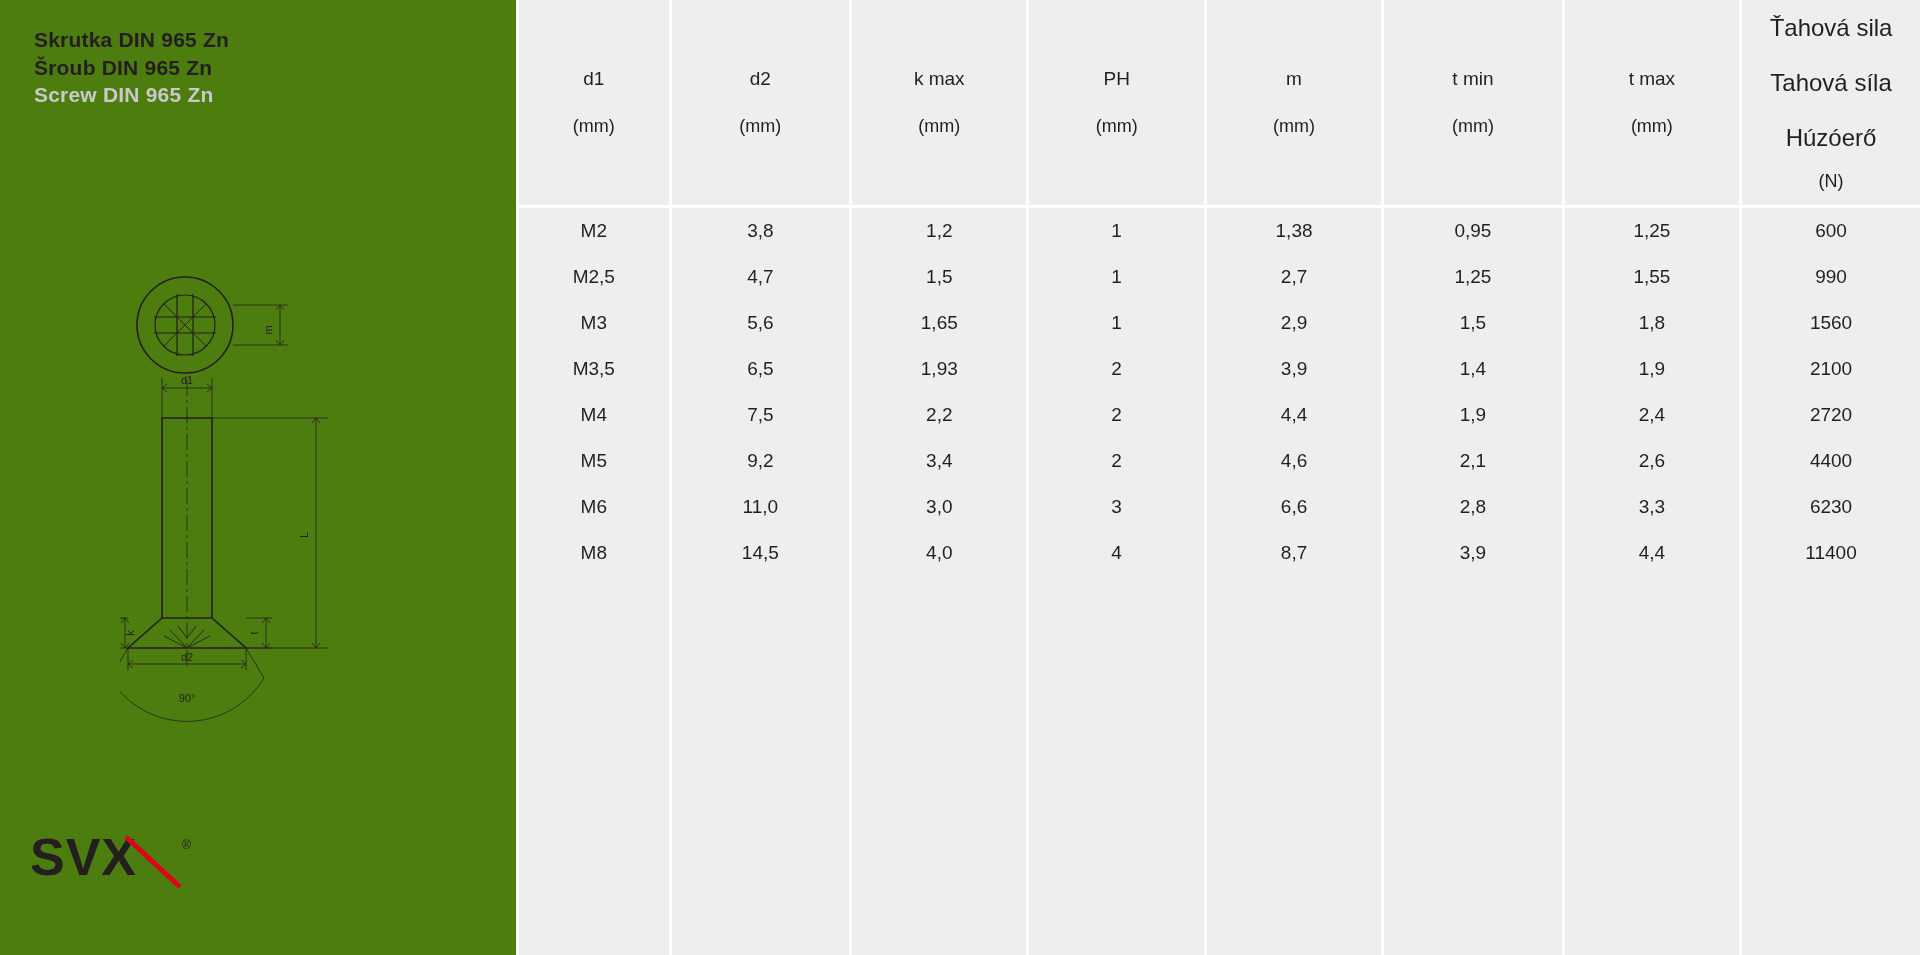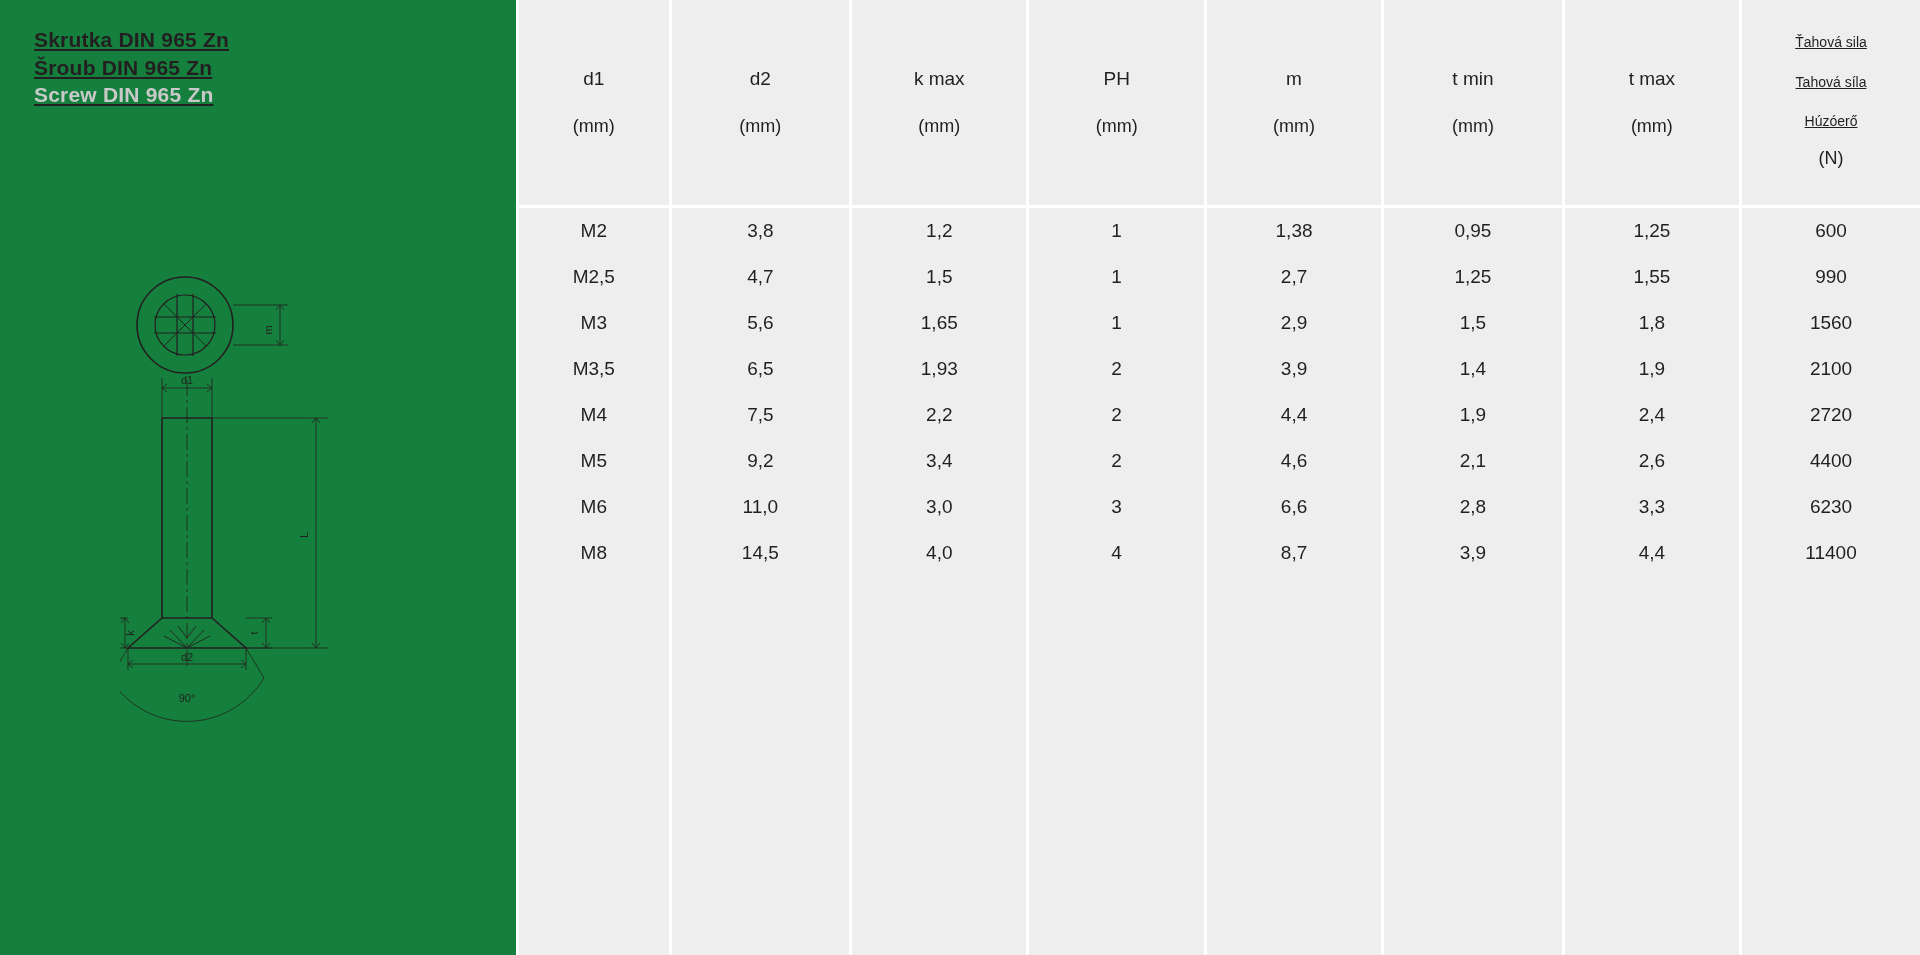--- a/index.html
+++ b/index.html
@@ -20,24 +20,23 @@
     height: 955px;
     display: flex;
     background: #ffffff;
   }
 
   
   .left-panel {
     position: relative;
     width: 516px;
     flex: 0 0 516px;
-    background: #15803d;
+    background: #4d7c0f;
     box-sizing: border-box;
     padding: 26px 0 0 34px;
-    text-decoration: underline;
   }
   .title-block {
     line-height: 1.32;
   }
   .title-line {
     font-size: 21px;
     font-weight: bold;
     letter-spacing: 0.2px;
     color: #231f20;
     white-space: nowrap;
@@ -95,21 +94,21 @@
   }
   .hdr {
     display: flex;
     flex-direction: column;
     justify-content: center;
     align-items: center;
     line-height: 1.55;
     height: 100%;
   }
   .hdr .nm { font-size: 19px; }
-  .hdr .nm.small { font-size: 14px; text-decoration: underline; }
+  .hdr .nm.small { font-size: 24px; }
   .hdr .unit { font-size: 18px; margin-top: 20px; }
   .hdr.multi .unit { margin-top: 12px; }
   .hdr .nm + .nm { margin-top: 18px; }
 
   table.spec tbody td {
     height: 46px;
     vertical-align: middle;
     font-size: 19px;
   }
   table.spec tbody tr.filler td {
@@ -224,20 +223,27 @@
 
           <g stroke-width="0.8">
             <path d="M8 378 L-10 408 M126 378 L144 408"></path>
             <path d="M-10 408 A 90 90 0 0 0 144 408"></path>
           </g>
           <text x="67" y="432" font-size="11" fill="#231f20" stroke="none" font-family="Liberation Sans, sans-serif" text-anchor="middle">90°</text>
         </g>
       </svg>
     </div>
 
+    <div class="logo">
+      <svg width="200" height="70" viewBox="0 0 200 70" xmlns="http://www.w3.org/2000/svg">
+        <text x="0" y="50" font-family="Liberation Sans, sans-serif" font-size="52" font-weight="bold" fill="#231f20" letter-spacing="1">SVX</text>
+        <path d="M96 12 L150 62" stroke="#e2001a" stroke-width="5" fill="none"></path>
+        <text x="152" y="24" font-family="Liberation Sans, sans-serif" font-size="12" fill="#231f20">®</text>
+      </svg>
+    </div>
   </div>
 
   <div class="table-wrap">
     <table class="spec">
       <colgroup>
         <col class="c-d1">
           <col class="c-d2">
           <col class="c-k">
           <col class="c-ph">
         <col class="c-m">

